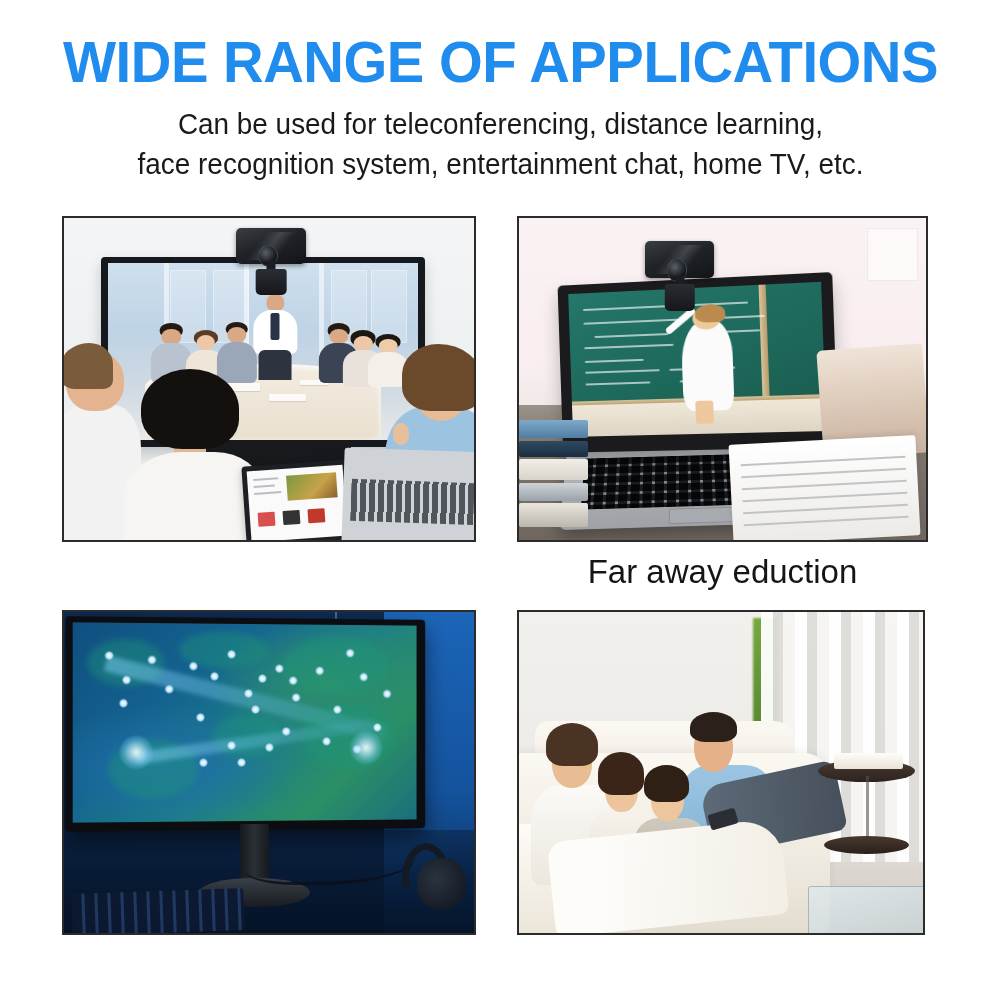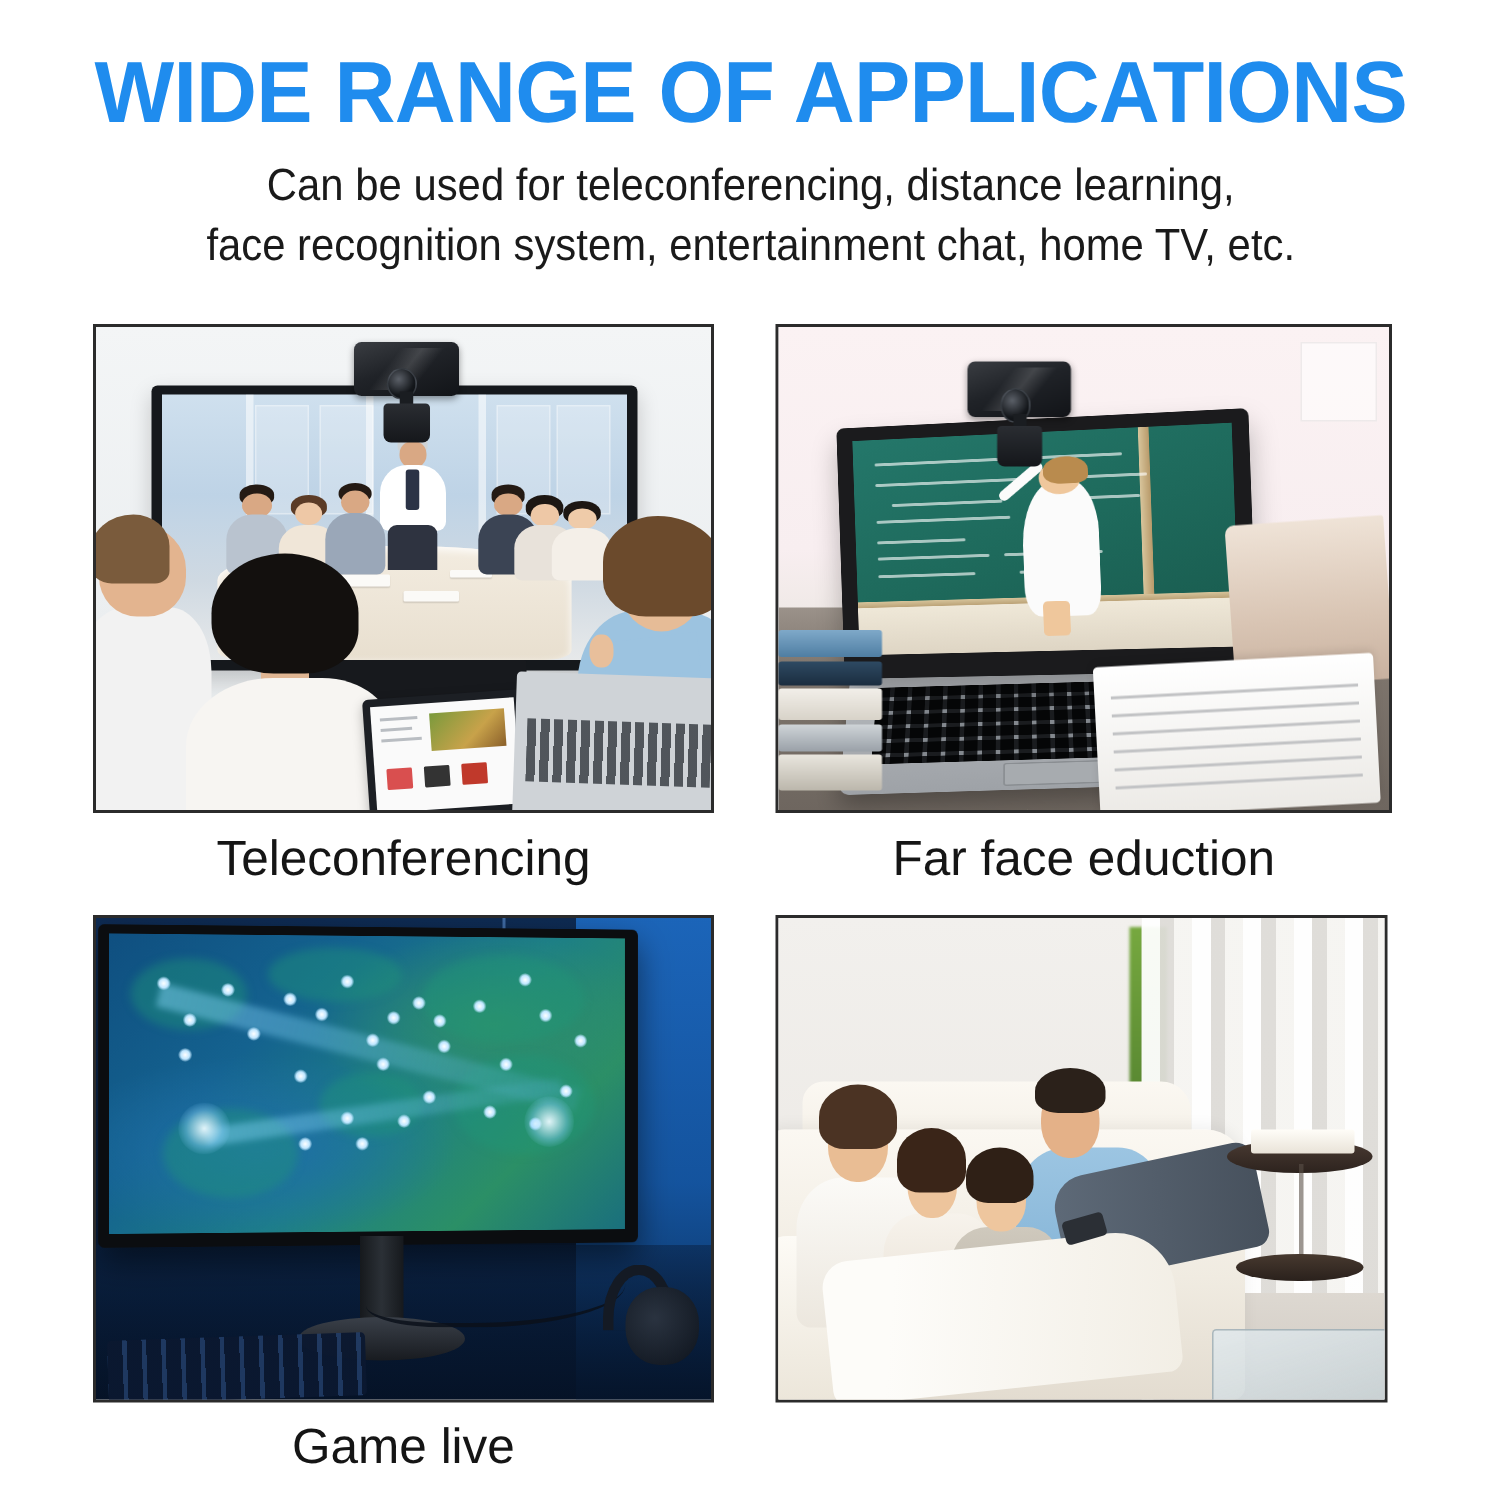--- a/index.html
+++ b/index.html
@@ -680,21 +680,20 @@
           <div class="thumb" style="left:60%;top:60%;width:18%;height:20%;background:#c0392b;"></div>
         </div>
       </div>
 
       <div class="s1-bottle"></div>
       <div class="s1-laptop">
         <div class="kb"></div>
       </div>
     </div>
   </div>
-  <div class="caption" id="caption-tele">Teleconferencing</div>
 
   <div class="panel" id="panel-education">
     <div class="panel-photo">
       <div class="s2-bg"></div>
       <div class="s2-wallpane"></div>
       <div class="s2-desk"></div>
 
       <div class="s2-laptop-base">
         <div class="s2-keys"></div>
         <div class="s2-touchpad"></div>
@@ -748,21 +747,21 @@
       <div class="s2-openbook">
         <div class="txt" style="top:20%;"></div>
         <div class="txt" style="top:32%;"></div>
         <div class="txt" style="top:44%;"></div>
         <div class="txt" style="top:56%;"></div>
         <div class="txt" style="top:68%;"></div>
         <div class="txt" style="top:80%;"></div>
       </div>
     </div>
   </div>
-  <div class="caption" id="caption-education">Far face eduction</div>
+  <div class="caption" id="caption-education">Far away eduction</div>
 
   <div class="panel" id="panel-game">
     <div class="panel-photo">
       <div class="s3-bg"></div>
       <div class="s3-wallglow"></div>
       <div class="s3-wallsplit"></div>
       <div class="s3-desk"></div>
 
       <div class="s3-monitor">
         <div class="s3-screen">
@@ -811,21 +810,20 @@
       <div class="s3-stand-neck"></div>
       <div class="s3-stand-base"></div>
       <div class="s3-cable"></div>
       <div class="s3-keyboard"></div>
       <div class="s3-headset">
         <div class="band"></div>
         <div class="cup"></div>
       </div>
     </div>
   </div>
-  <div class="caption" id="caption-game">Game live</div>
 
   <div class="panel" id="panel-hometv">
     <div class="panel-photo">
       <div class="s4-bg"></div>
       <div class="s4-wall"></div>
       <div class="s4-window-green"></div>
       <div class="s4-curtain"></div>
       <div class="s4-floor"></div>
 
       <div class="s4-couch-back"></div>

